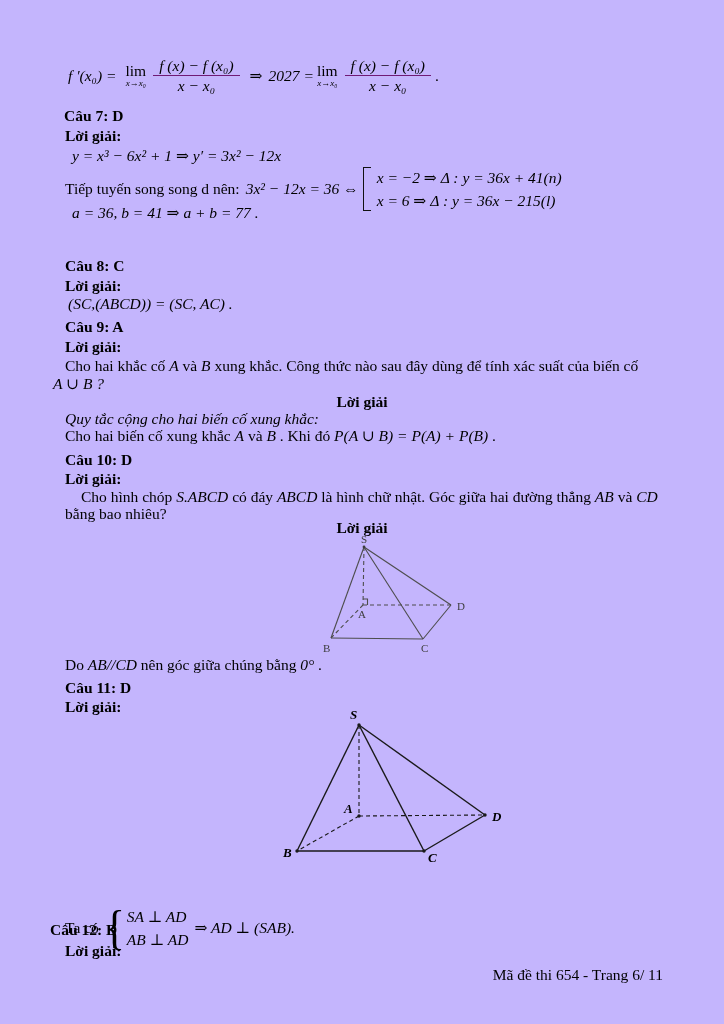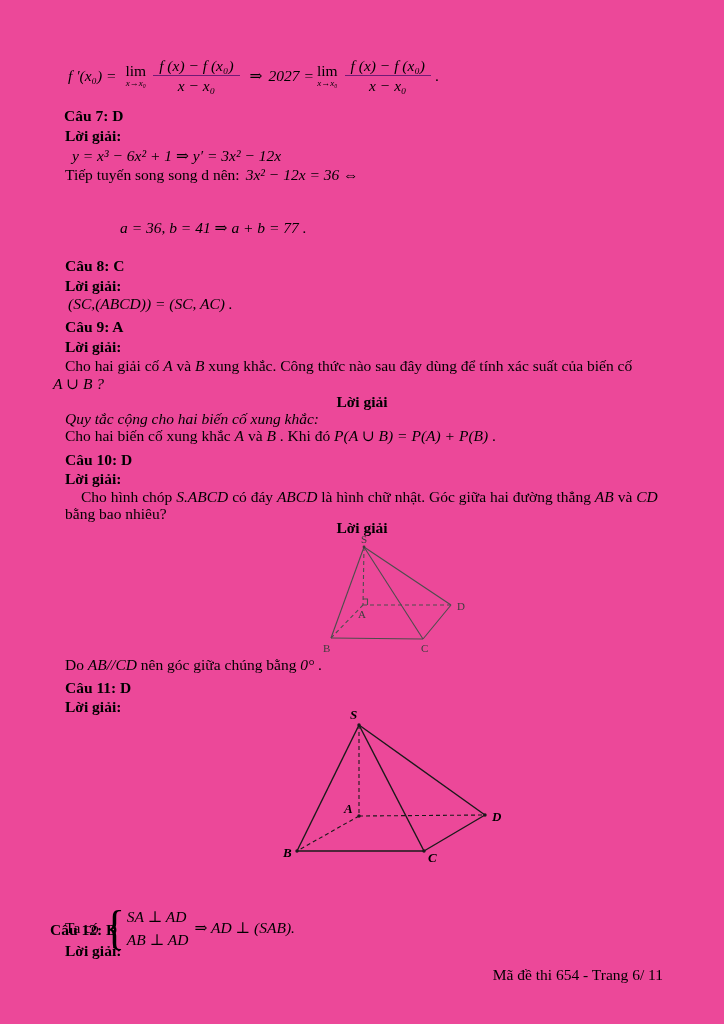--- a/index.html
+++ b/index.html
@@ -1,17 +1,17 @@
 <!DOCTYPE html>
 <html><head>
 <meta charset="utf-8">
 <style>
   html,body { margin:0; padding:0; background:#ffffff; }
   .page {
-    position:relative; width:724px; height:1024px; background:#ec4899;
+    position:relative; width:724px; height:1024px; background:#c4b5fd;
     font-family:"Liberation Serif","DejaVu Serif",serif;
     font-size:15.5px; color:#000; overflow:hidden;
   }
   .line { position:absolute; white-space:nowrap; line-height:18px; }
   .b  { font-weight:bold; }
   .it { font-style:italic; }
   .rm { font-style:normal; }
   .ctr { left:0; width:724px; text-align:center; }
 
   
@@ -71,31 +71,38 @@
     <span class="rm">.</span>
   </div>
 
   <div class="line b" style="top:107px; left:64px;">Câu 7: D</div>
   <div class="line b" style="top:127px; left:65px;">Lời giải:</div>
   <div class="line it" style="top:147px; left:72px;">y = x³ − 6x² + 1 ⇒ y′ = 3x² − 12x</div>
   <div class="line mathrow" style="top:166px; left:65px;">
     <span class="rm">Tiếp tuyến song song d nên:</span>
     <span class="gap"></span>
     <span class="it">3x² − 12x = 36 ⇔</span>
+    <span class="cases">
+      <span class="lbracket"></span>
+      <span class="case-rows it">
+        <span style="display:block;">x = −2 ⇒ Δ : y = 36x + 41(n)</span>
+        <span style="display:block;">x = 6 ⇒ Δ : y = 36x − 215(l)</span>
+      </span>
+    </span>
   </div>
-  <div class="line it" style="top:219px; left:72px;margin-left:48px;">a = 36, b = 41 ⇒ a + b = 77 .</div>
+  <div class="line it" style="top:204px; left:72px;">a = 36, b = 41 ⇒ a + b = 77 .</div>
 
   <div class="line b" style="top:257px; left:65px;">Câu 8: C</div>
   <div class="line b" style="top:277px; left:65px;">Lời giải:</div>
   <div class="line it" style="top:295px; left:68px;">(SC,(ABCD)) = (SC, AC) .</div>
 
   <div class="line b" style="top:318px; left:65px;">Câu 9: A</div>
   <div class="line b" style="top:338px; left:65px;">Lời giải:</div>
   <div class="line" style="top:357px; left:65px;">
-    <span class="rm">Cho hai giải cố </span><span class="it">A</span><span class="rm"> và </span><span class="it">B</span><span class="rm"> xung khắc. Công thức nào sau đây dùng để tính xác suất của biến cố</span>
+    <span class="rm">Cho hai khắc cố </span><span class="it">A</span><span class="rm"> và </span><span class="it">B</span><span class="rm"> xung khắc. Công thức nào sau đây dùng để tính xác suất của biến cố</span>
   </div>
   <div class="line it" style="top:375px; left:53px;">A ∪ B ?</div>
   <div class="line b ctr" style="top:393px;">Lời giải</div>
   <div class="line" style="top:427px; left:65px;">
     <span class="rm">Cho hai biến cố xung khắc </span><span class="it">A</span><span class="rm"> và </span><span class="it">B</span><span class="rm"> . Khi đó </span><span class="it">P(A ∪ B) = P(A) + P(B)</span><span class="rm"> .</span>
   </div>
   <div class="line it" style="top:410px; left:65px;">Quy tắc cộng cho hai biến cố xung khắc:</div>
 
   <div class="line b" style="top:451px; left:65px;">Câu 10: D</div>
   <div class="line b" style="top:470px; left:65px;">Lời giải:</div>

